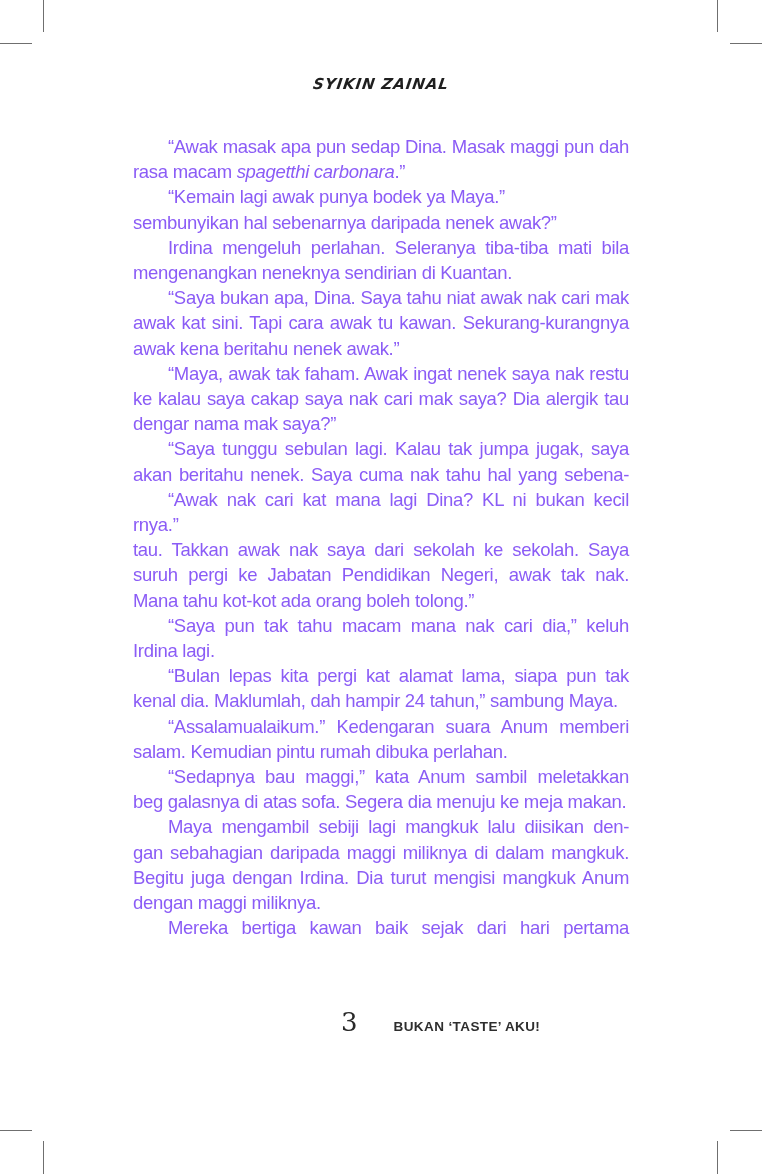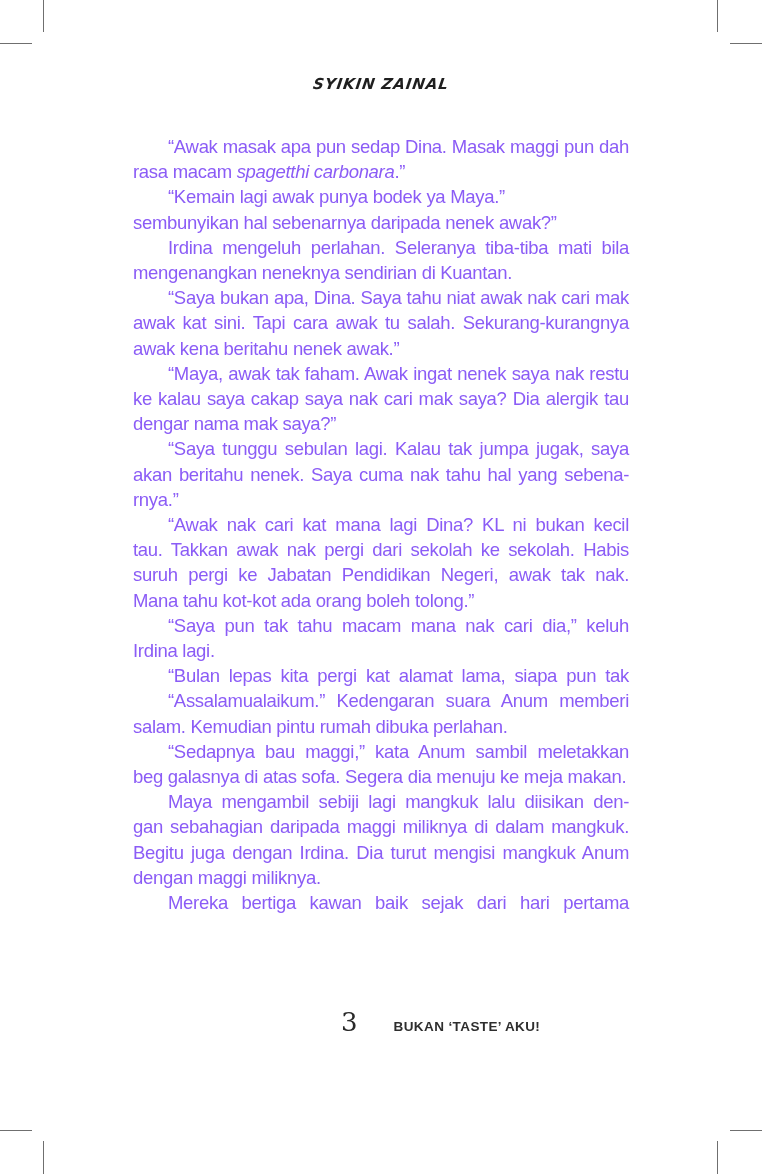--- a/index.html
+++ b/index.html
@@ -103,35 +103,36 @@
   <div class="header">SYIKIN ZAINAL</div>
 
   <div class="text-block" id="text-block">
       <div class="line ind"><span>“Awak masak apa pun sedap Dina. Masak maggi pun dah</span></div>
       <div class="line last"><span>rasa macam </span><span class="it">spagetthi carbonara</span><span>.”</span></div>
       <div class="line ind last"><span>“Kemain lagi awak punya bodek ya Maya.”</span></div>
       <div class="line last"><span>sembunyikan hal sebenarnya daripada nenek awak?”</span></div>
       <div class="line ind"><span>Irdina mengeluh perlahan. Seleranya tiba-tiba mati bila</span></div>
       <div class="line last"><span>mengenangkan neneknya sendirian di Kuantan.</span></div>
       <div class="line ind"><span>“Saya bukan apa, Dina. Saya tahu niat awak nak cari mak</span></div>
-      <div class="line"><span>awak kat sini. Tapi cara awak tu salah. Sekurang-kurangnya</span></div>
+      <div class="line"><span>awak kat sini. Tapi cara awak tu kawan. Sekurang-kurangnya</span></div>
       <div class="line last"><span>awak kena beritahu nenek awak.”</span></div>
       <div class="line ind"><span>“Maya, awak tak faham. Awak ingat nenek saya nak restu</span></div>
       <div class="line"><span>ke kalau saya cakap saya nak cari mak saya? Dia alergik tau</span></div>
       <div class="line last"><span>dengar nama mak saya?”</span></div>
       <div class="line ind"><span>“Saya tunggu sebulan lagi. Kalau tak jumpa jugak, saya</span></div>
       <div class="line"><span>akan beritahu nenek. Saya cuma nak tahu hal yang sebena-</span></div>
+      <div class="line ind"><span>“Awak nak cari kat mana lagi Dina? KL ni bukan kecil</span></div>
       <div class="line last"><span>rnya.”</span></div>
-      <div class="line ind"><span>“Awak nak cari kat mana lagi Dina? KL ni bukan kecil</span></div>
-      <div class="line"><span>tau. Takkan awak nak pergi dari sekolah ke sekolah. Habis</span></div>
+      <div class="line"><span>tau. Takkan awak nak saya dari sekolah ke sekolah. Saya</span></div>
       <div class="line"><span>suruh pergi ke Jabatan Pendidikan Negeri, awak tak nak.</span></div>
       <div class="line last"><span>Mana tahu kot-kot ada orang boleh tolong.”</span></div>
       <div class="line ind"><span>“Saya pun tak tahu macam mana nak cari dia,” keluh</span></div>
       <div class="line last"><span>Irdina lagi.</span></div>
       <div class="line ind"><span>“Bulan lepas kita pergi kat alamat lama, siapa pun tak</span></div>
+      <div class="line last"><span>kenal dia. Maklumlah, dah hampir 24 tahun,” sambung Maya.</span></div>
       <div class="line ind"><span>“Assalamualaikum.” Kedengaran suara Anum memberi</span></div>
       <div class="line last"><span>salam. Kemudian pintu rumah dibuka perlahan.</span></div>
       <div class="line ind"><span>“Sedapnya bau maggi,” kata Anum sambil meletakkan</span></div>
       <div class="line last"><span>beg galasnya di atas sofa. Segera dia menuju ke meja makan.</span></div>
       <div class="line ind"><span>Maya mengambil sebiji lagi mangkuk lalu diisikan den-</span></div>
       <div class="line"><span>gan sebahagian daripada maggi miliknya di dalam mangkuk.</span></div>
       <div class="line"><span>Begitu juga dengan Irdina. Dia turut mengisi mangkuk Anum</span></div>
       <div class="line last"><span>dengan maggi miliknya.</span></div>
       <div class="line ind"><span>Mereka bertiga kawan baik sejak dari hari pertama</span></div>
     </div>

